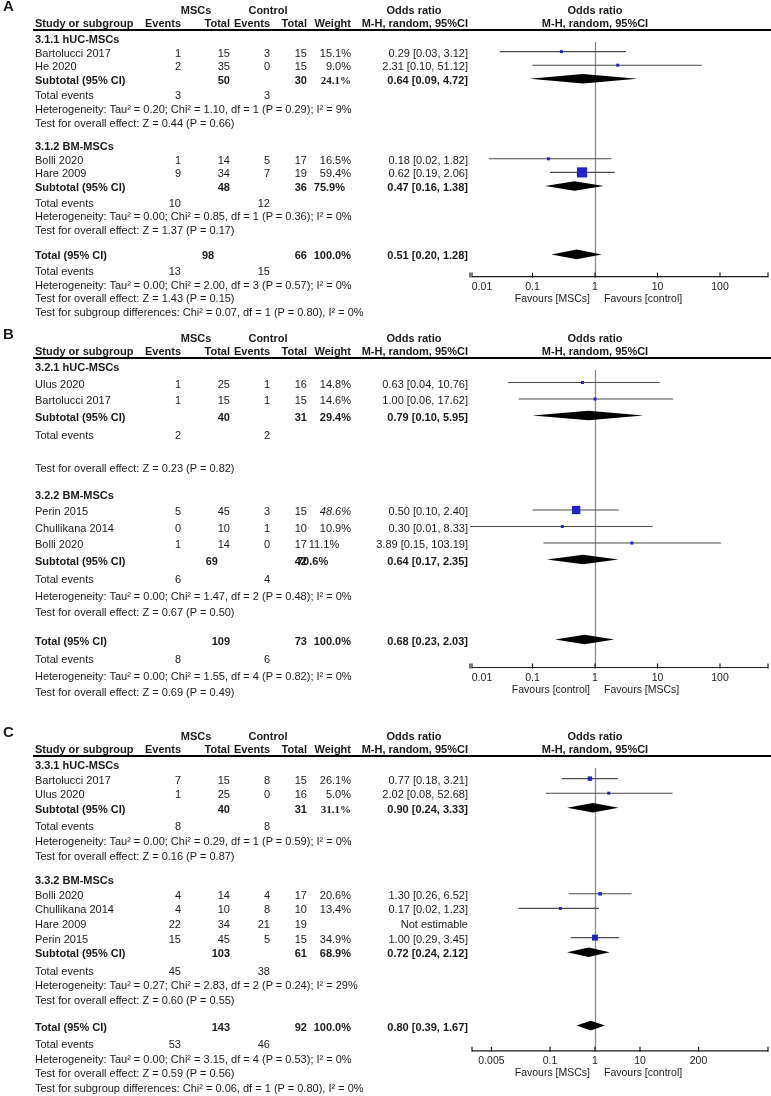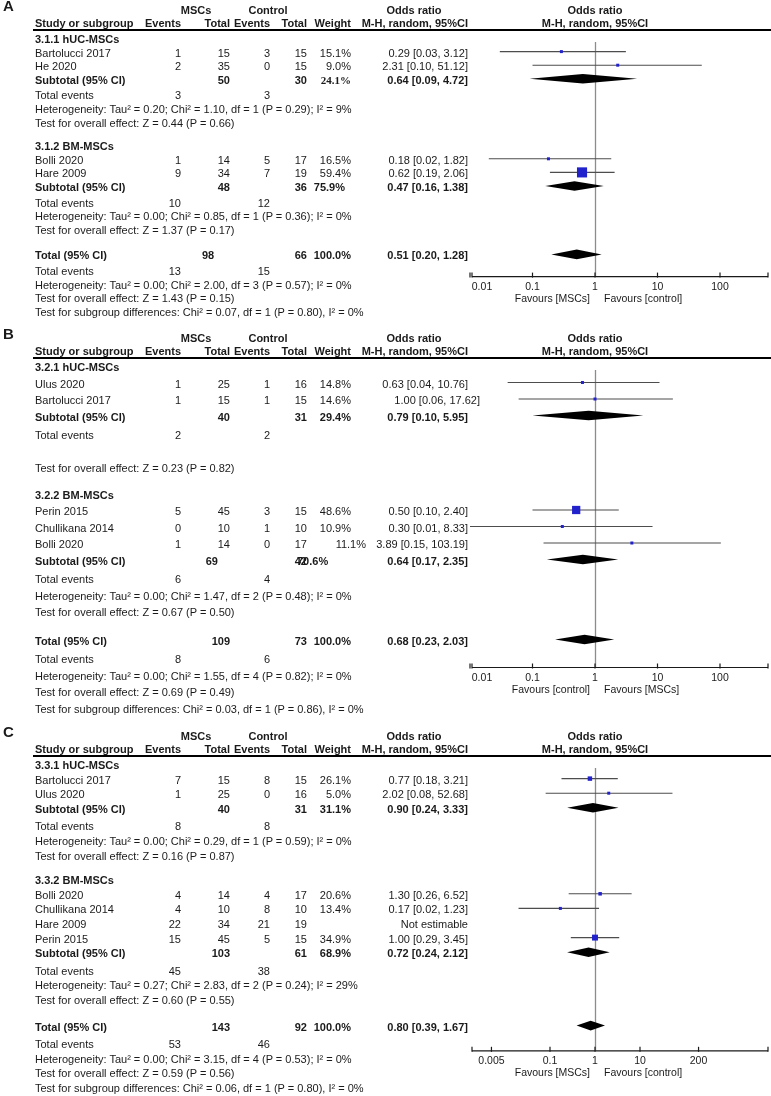--- a/index.html
+++ b/index.html
@@ -140,51 +140,51 @@
     <div class="cell" style="top: 377.5px; left: 220px; width: 50px; text-align: right;">1</div>
     <div class="cell" style="top: 377.5px; left: 263px; width: 44px; text-align: right;">16</div>
     <div class="cell" style="top: 377.5px; left: 297px; width: 54px; text-align: right;">14.8%</div>
     <div class="cell" style="top: 377.5px; left: 338px; width: 130px; text-align: right;">0.63 [0.04, 10.76]</div>
     <div class="cell" style="top: 394px; left: 35px;">Bartolucci 2017</div>
     <div class="cell" style="top: 394px; left: 131px; width: 50px; text-align: right;">1</div>
     <div class="cell" style="top: 394px; left: 186px; width: 44px; text-align: right;">15</div>
     <div class="cell" style="top: 394px; left: 220px; width: 50px; text-align: right;">1</div>
     <div class="cell" style="top: 394px; left: 263px; width: 44px; text-align: right;">15</div>
     <div class="cell" style="top: 394px; left: 297px; width: 54px; text-align: right;">14.6%</div>
-    <div class="cell" style="top: 394px; left: 338px; width: 130px; text-align: right; margin-left: 12px;">1.00 [0.06, 17.62]</div>
+    <div class="cell" style="top: 394px; left: 338px; width: 130px; text-align: right;">1.00 [0.06, 17.62]</div>
     <div class="cell bold" style="top: 410.5px; left: 35px;">Subtotal (95% CI)</div>
     <div class="cell bold" style="top: 410.5px; left: 186px; width: 44px; text-align: right;">40</div>
     <div class="cell bold" style="top: 410.5px; left: 263px; width: 44px; text-align: right;">31</div>
     <div class="cell bold" style="top: 410.5px; left: 297px; width: 54px; text-align: right;">29.4%</div>
     <div class="cell bold" style="top: 410.5px; left: 338px; width: 130px; text-align: right;">0.79 [0.10, 5.95]</div>
     <div class="cell" style="top: 429px; left: 35px;">Total events</div>
     <div class="cell" style="top: 429px; left: 131px; width: 50px; text-align: right;">2</div>
     <div class="cell" style="top: 429px; left: 220px; width: 50px; text-align: right;">2</div>
     <div class="cell" style="top: 462px; left: 35px;">Test for overall effect: Z = 0.23 (P = 0.82)</div>
     <div class="cell bold" style="top: 488.5px; left: 35px;">3.2.2 BM-MSCs</div>
     <div class="cell" style="top: 505px; left: 35px;">Perin 2015</div>
     <div class="cell" style="top: 505px; left: 131px; width: 50px; text-align: right;">5</div>
     <div class="cell" style="top: 505px; left: 186px; width: 44px; text-align: right;">45</div>
     <div class="cell" style="top: 505px; left: 220px; width: 50px; text-align: right;">3</div>
     <div class="cell" style="top: 505px; left: 263px; width: 44px; text-align: right;">15</div>
-    <div class="cell" style="top: 505px; left: 297px; width: 54px; text-align: right;">48.6%</div>
+    <div class="cell" style="top: 505px; left: 297px; width: 54px; text-align: right; font-style: italic;">48.6%</div>
     <div class="cell" style="top: 505px; left: 338px; width: 130px; text-align: right;">0.50 [0.10, 2.40]</div>
     <div class="cell" style="top: 521.5px; left: 35px;">Chullikana 2014</div>
     <div class="cell" style="top: 521.5px; left: 131px; width: 50px; text-align: right;">0</div>
     <div class="cell" style="top: 521.5px; left: 186px; width: 44px; text-align: right;">10</div>
     <div class="cell" style="top: 521.5px; left: 220px; width: 50px; text-align: right;">1</div>
     <div class="cell" style="top: 521.5px; left: 263px; width: 44px; text-align: right;">10</div>
     <div class="cell" style="top: 521.5px; left: 297px; width: 54px; text-align: right;">10.9%</div>
     <div class="cell" style="top: 521.5px; left: 338px; width: 130px; text-align: right;">0.30 [0.01, 8.33]</div>
     <div class="cell" style="top: 538px; left: 35px;">Bolli 2020</div>
     <div class="cell" style="top: 538px; left: 131px; width: 50px; text-align: right;">1</div>
     <div class="cell" style="top: 538px; left: 186px; width: 44px; text-align: right;">14</div>
     <div class="cell" style="top: 538px; left: 220px; width: 50px; text-align: right;">0</div>
     <div class="cell" style="top: 538px; left: 263px; width: 44px; text-align: right;">17</div>
-    <div class="cell" style="top: 538px; left: 312px; width: 54px; text-align: right;">11.1%</div>
+    <div class="cell" style="top: 538px; left: 297px; width: 54px; text-align: center;">11.1%</div>
     <div class="cell" style="top: 538px; left: 338px; width: 130px; text-align: right;">3.89 [0.15, 103.19]</div>
     <div class="cell bold" style="top: 554.5px; left: 35px;">Subtotal (95% CI)</div>
     <div class="cell bold" style="top: 554.5px; left: 174px; width: 44px; text-align: right;">69</div>
     <div class="cell bold" style="top: 554.5px; left: 263px; width: 44px; text-align: right;">42</div>
     <div class="cell bold" style="top: 554.5px; left: 297px; width: 54px; text-align: left;">70.6%</div>
     <div class="cell bold" style="top: 554.5px; left: 338px; width: 130px; text-align: right;">0.64 [0.17, 2.35]</div>
     <div class="cell" style="top: 573px; left: 35px;">Total events</div>
     <div class="cell" style="top: 573px; left: 131px; width: 50px; text-align: right;">6</div>
     <div class="cell" style="top: 573px; left: 220px; width: 50px; text-align: right;">4</div>
     <div class="cell" style="top: 589.5px; left: 35px;">Heterogeneity: Tau² = 0.00; Chi² = 1.47, df = 2 (P = 0.48); I² = 0%</div>
@@ -192,21 +192,20 @@
     <div class="cell bold" style="top: 634.5px; left: 35px;">Total (95% CI)</div>
     <div class="cell bold" style="top: 634.5px; left: 186px; width: 44px; text-align: right;">109</div>
     <div class="cell bold" style="top: 634.5px; left: 263px; width: 44px; text-align: right;">73</div>
     <div class="cell bold" style="top: 634.5px; left: 297px; width: 54px; text-align: right;">100.0%</div>
     <div class="cell bold" style="top: 634.5px; left: 338px; width: 130px; text-align: right;">0.68 [0.23, 2.03]</div>
     <div class="cell" style="top: 653px; left: 35px;">Total events</div>
     <div class="cell" style="top: 653px; left: 131px; width: 50px; text-align: right;">8</div>
     <div class="cell" style="top: 653px; left: 220px; width: 50px; text-align: right;">6</div>
     <div class="cell" style="top: 669.5px; left: 35px;">Heterogeneity: Tau² = 0.00; Chi² = 1.55, df = 4 (P = 0.82); I² = 0%</div>
     <div class="cell" style="top: 686px; left: 35px;">Test for overall effect: Z = 0.69 (P = 0.49)</div>
-    <div class="cell" style="top: 702.5px; left: 35px;">Test for subgroup differences: Chi² = 0.03, df = 1 (P = 0.86), I² = 0%</div>
     <svg width="301" height="336.5" style="left: 470px; top: 370px;">
       <line x1="125.5" y1="0" x2="125.5" y2="297.5" stroke="#8c8c8c" stroke-width="1.3"></line>
       <line x1="37.62874945799766" y1="12.5" x2="189.48826695814813" y2="12.5" stroke="#4d4d4d" stroke-width="1.1"></line>
       <rect x="110.95878434084885" y="11" width="3" height="3" fill="#2222cc"></rect>
       <line x1="48.63445314897773" y1="29" x2="202.8753690047518" y2="29" stroke="#4d4d4d" stroke-width="1.1"></line>
       <rect x="123.5" y="27.5" width="3" height="3" fill="#2222cc"></rect>
       <polygon points="62.5,45.5 118.6016932056526,40.7 173.40731035803435,45.5 118.6016932056526,50.3" fill="#000000"></polygon>
       <line x1="62.5" y1="140" x2="148.76320260697537" y2="140" stroke="#4d4d4d" stroke-width="1.1"></line>
       <rect x="102.05462527100117" y="135.869" width="8.262" height="8.262" fill="#2222cc"></rect>
       <line x1="0" y1="156.5" x2="182.54031258792423" y2="156.5" stroke="#4d4d4d" stroke-width="1.1"></line>
@@ -256,21 +255,21 @@
     <div class="cell" style="top: 788.2px; left: 35px;">Ulus 2020</div>
     <div class="cell" style="top: 788.2px; left: 131px; width: 50px; text-align: right;">1</div>
     <div class="cell" style="top: 788.2px; left: 186px; width: 44px; text-align: right;">25</div>
     <div class="cell" style="top: 788.2px; left: 220px; width: 50px; text-align: right;">0</div>
     <div class="cell" style="top: 788.2px; left: 263px; width: 44px; text-align: right;">16</div>
     <div class="cell" style="top: 788.2px; left: 297px; width: 54px; text-align: right;">5.0%</div>
     <div class="cell" style="top: 788.2px; left: 338px; width: 130px; text-align: right;">2.02 [0.08, 52.68]</div>
     <div class="cell bold" style="top: 802.8px; left: 35px;">Subtotal (95% CI)</div>
     <div class="cell bold" style="top: 802.8px; left: 186px; width: 44px; text-align: right;">40</div>
     <div class="cell bold" style="top: 802.8px; left: 263px; width: 44px; text-align: right;">31</div>
-    <div class="cell bold" style="top: 802.8px; left: 297px; width: 54px; text-align: right;">31.1%</div>
+    <div class="cell bold" style="top: 802.8px; left: 297px; width: 54px; text-align: right; font-family: Liberation Serif, serif;">31.1%</div>
     <div class="cell bold" style="top: 802.8px; left: 338px; width: 130px; text-align: right;">0.90 [0.24, 3.33]</div>
     <div class="cell" style="top: 820.4px; left: 35px;">Total events</div>
     <div class="cell" style="top: 820.4px; left: 131px; width: 50px; text-align: right;">8</div>
     <div class="cell" style="top: 820.4px; left: 220px; width: 50px; text-align: right;">8</div>
     <div class="cell" style="top: 835px; left: 35px;">Heterogeneity: Tau² = 0.00; Chi² = 0.29, df = 1 (P = 0.59); I² = 0%</div>
     <div class="cell" style="top: 849.6px; left: 35px;">Test for overall effect: Z = 0.16 (P = 0.87)</div>
     <div class="cell bold" style="top: 874.2px; left: 35px;">3.3.2 BM-MSCs</div>
     <div class="cell" style="top: 888.8px; left: 35px;">Bolli 2020</div>
     <div class="cell" style="top: 888.8px; left: 131px; width: 50px; text-align: right;">4</div>
     <div class="cell" style="top: 888.8px; left: 186px; width: 44px; text-align: right;">14</div>

